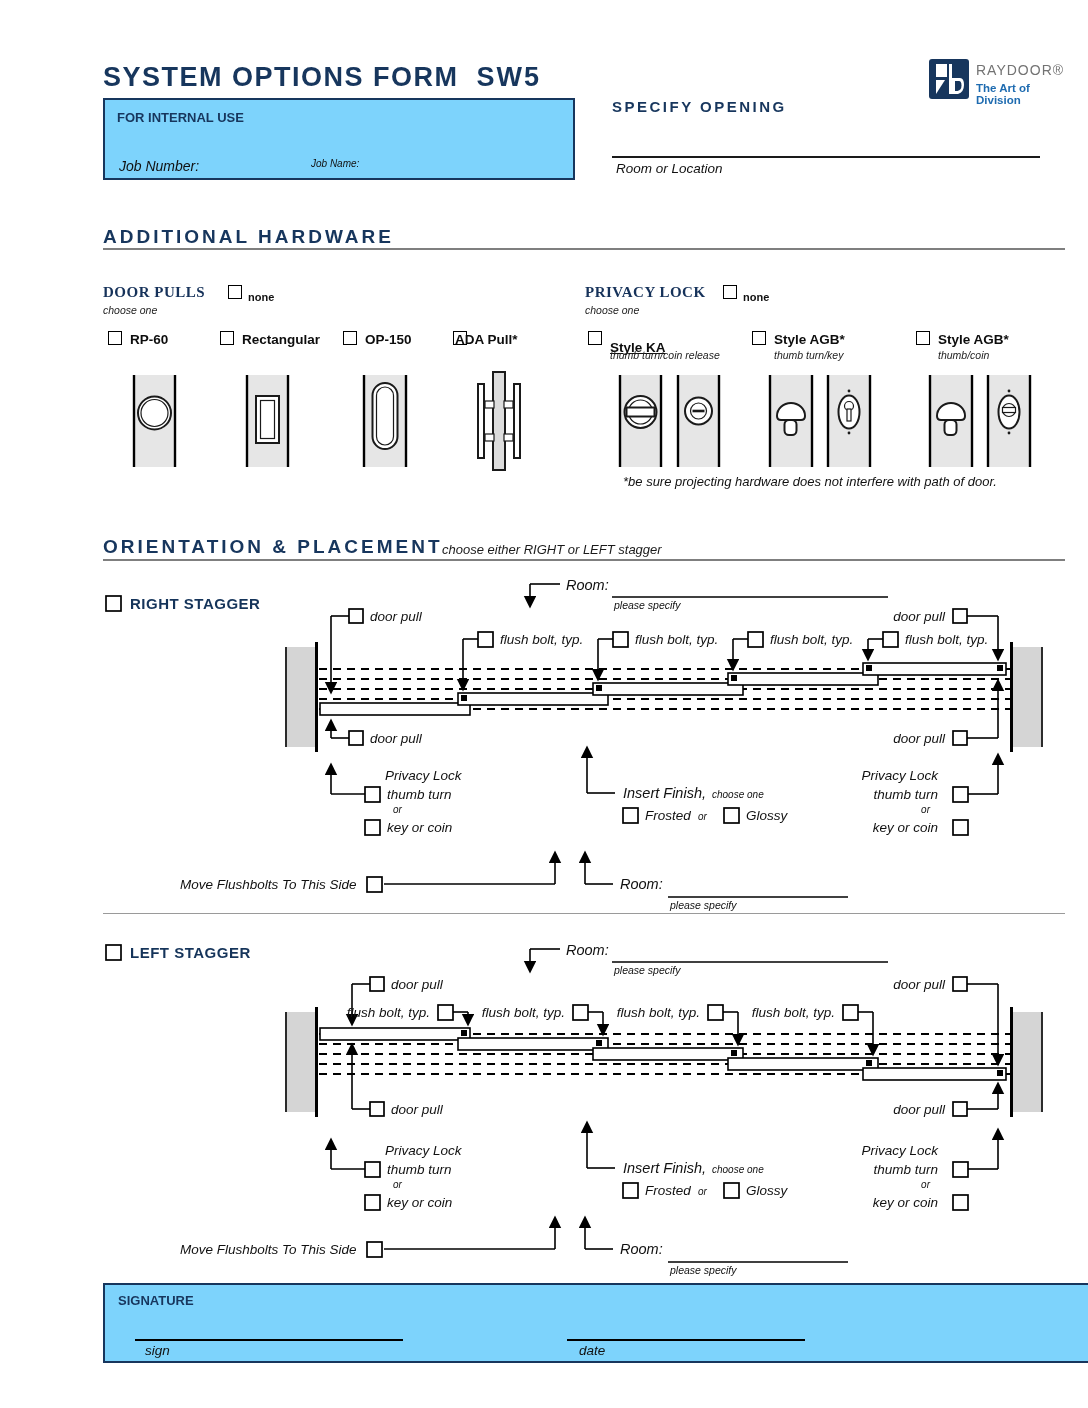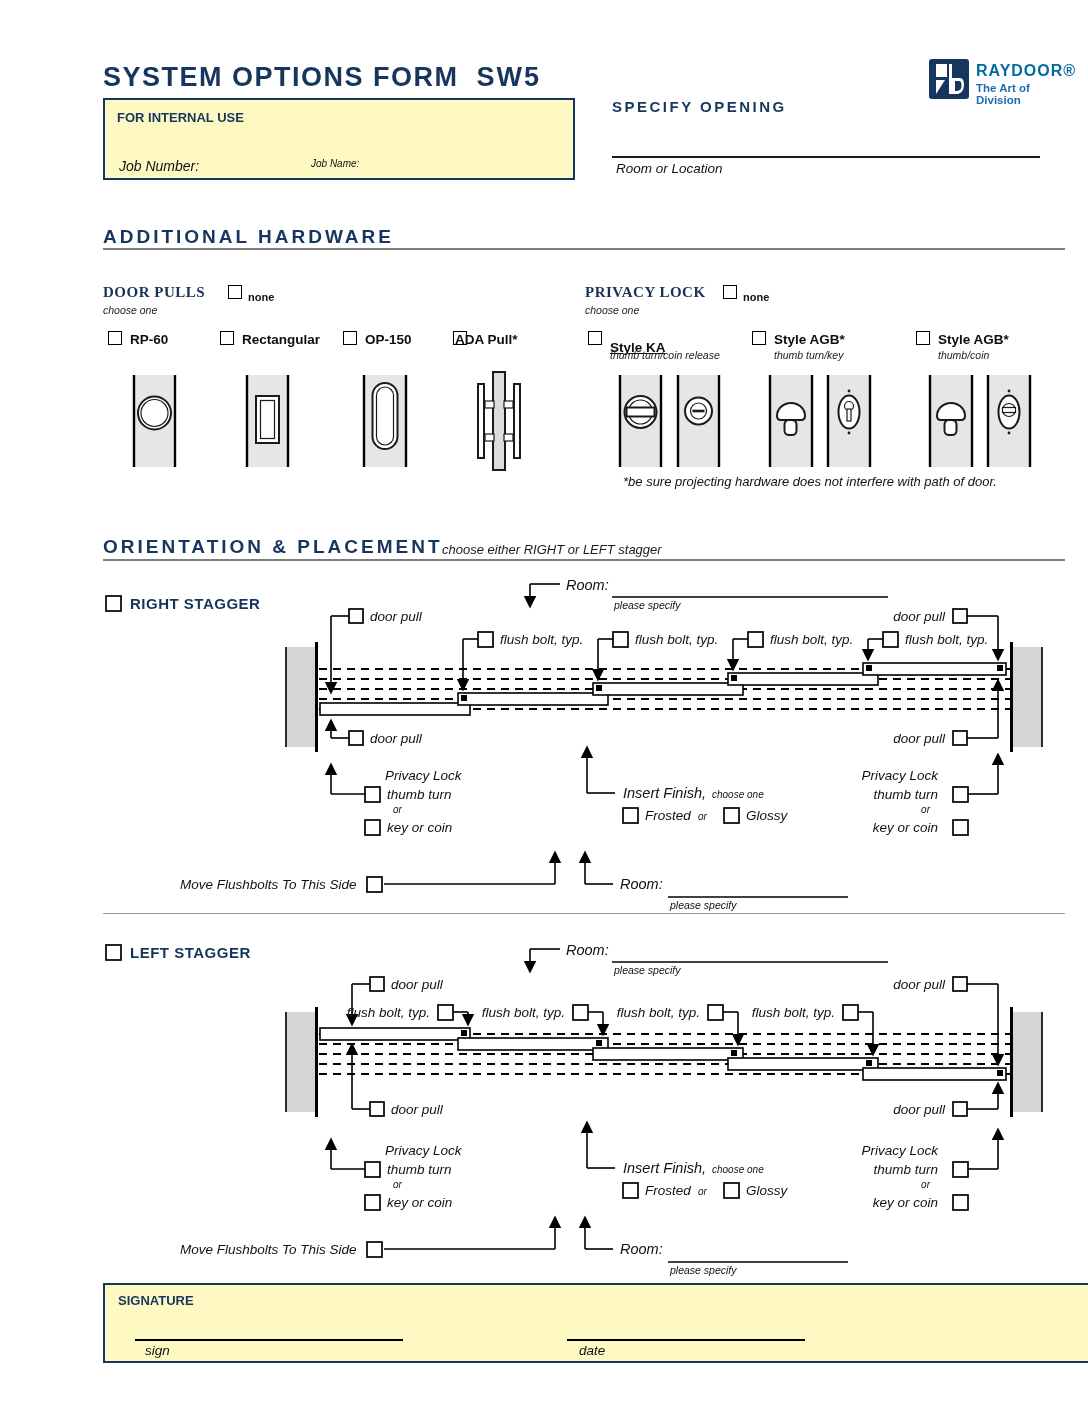--- a/index.html
+++ b/index.html
@@ -11,21 +11,21 @@
   .sec-hdr{font-size:19px;font-weight:bold;color:#17365d;letter-spacing:3px;}
   .sec-note{font-size:13px;font-style:italic;color:#1a1a1a;}
   .sub-hdr{font-size:15px;font-weight:bold;color:#16325a;letter-spacing:.5px;font-family:Liberation Serif, serif;}
   .none-lbl{font-size:11px;font-weight:bold;color:#111;}
   .opt-lbl{font-size:13.5px;font-weight:bold;color:#0d0d0d;}
   .opt-sub{font-size:10.5px;font-style:italic;color:#222;}
   .it{font-style:italic;font-size:13.5px;color:#111;}
   .cbx{position:absolute;width:14px;height:14px;border:1.7px solid #000;background:#fff;box-sizing:border-box;}
   .rule{position:absolute;height:2px;background:#7f7f7f;}
   .wline{position:absolute;height:2px;background:#1a1a1a;}
-  .box-navy{position:absolute;border:2px solid #17365d;box-sizing:border-box;background:#fef9c3;}
+  .box-navy{position:absolute;border:2px solid #17365d;box-sizing:border-box;background:#7dd3fc;}
   svg text{font-family:"Liberation Sans",sans-serif;}
   .st-it{font-style:italic;font-size:13.5px;fill:#111;}
   .st-it-lg{font-style:italic;font-size:14.5px;fill:#111;}
   .st-sm{font-style:italic;font-size:10.5px;fill:#111;}
   .st-or{font-style:italic;font-size:10px;fill:#111;}
   .st-title{font-weight:bold;font-size:15px;fill:#15345a;letter-spacing:.5px;}
   .ln{stroke:#000;stroke-width:1.6;fill:none;}
   .dash{stroke:#000;stroke-width:2;stroke-dasharray:8 6;fill:none;}
   .panel{fill:#fff;stroke:#000;stroke-width:1.6;}
   .bolt{fill:#000;}
@@ -45,21 +45,21 @@
 
   <div class="abs" style="left:888px;top:58px;width:145px;height:44px;">
     <svg width="42" height="42" style="position:absolute;left:0;top:0;">
       <rect x="1" y="1" width="40" height="40" rx="3" fill="#17365d"></rect>
       <rect x="8" y="6" width="11" height="13" fill="#fff"></rect>
       <rect x="21" y="6" width="3" height="30" fill="#fff"></rect>
       <path d="M8 22 h9 l-9 14 z" fill="#fff"></path>
       <path d="M24 20 h8 q4 0 4 7 q0 7 -6 9 h-6 z" fill="#fff"></path>
       <path d="M27 23 h4 q2.5 0 2.5 4.5 q0 4.5 -4 5.5 h-2.5 z" fill="#17365d"></path>
     </svg>
-    <div class="abs" style="left:48px;top:4px;font-size:16px;font-weight:bold;letter-spacing:1px;color:#0369a1;">RAYDOOR®</div>
+    <div class="abs" style="left:48px;top:4px;font-size:14px;font-weight:normal;letter-spacing:1px;color:#737373;">RAYDOOR®</div>
     <div class="abs" style="left:48px;top:24px;font-size:11.5px;font-weight:bold;color:#1e6bb0;">The Art of Division</div>
   </div>
 
   <div class="box-navy" style="left:63px;top:98px;width:472px;height:82px;">
     <div class="abs" style="left:12px;top:10px;font-size:13px;font-weight:bold;color:#17365d;">FOR INTERNAL USE</div>
     <div class="abs it" style="left:14px;top:58px;font-size:14px;">Job Number:</div>
     <div class="abs it" style="left:206px;top:58px;font-size:10px;">Job Name:</div>
     <div class="abs" style="left:100px;top:70px;width:90px;"></div>
     <div class="abs" style="left:280px;top:70px;width:120px;"></div>
   </div>

